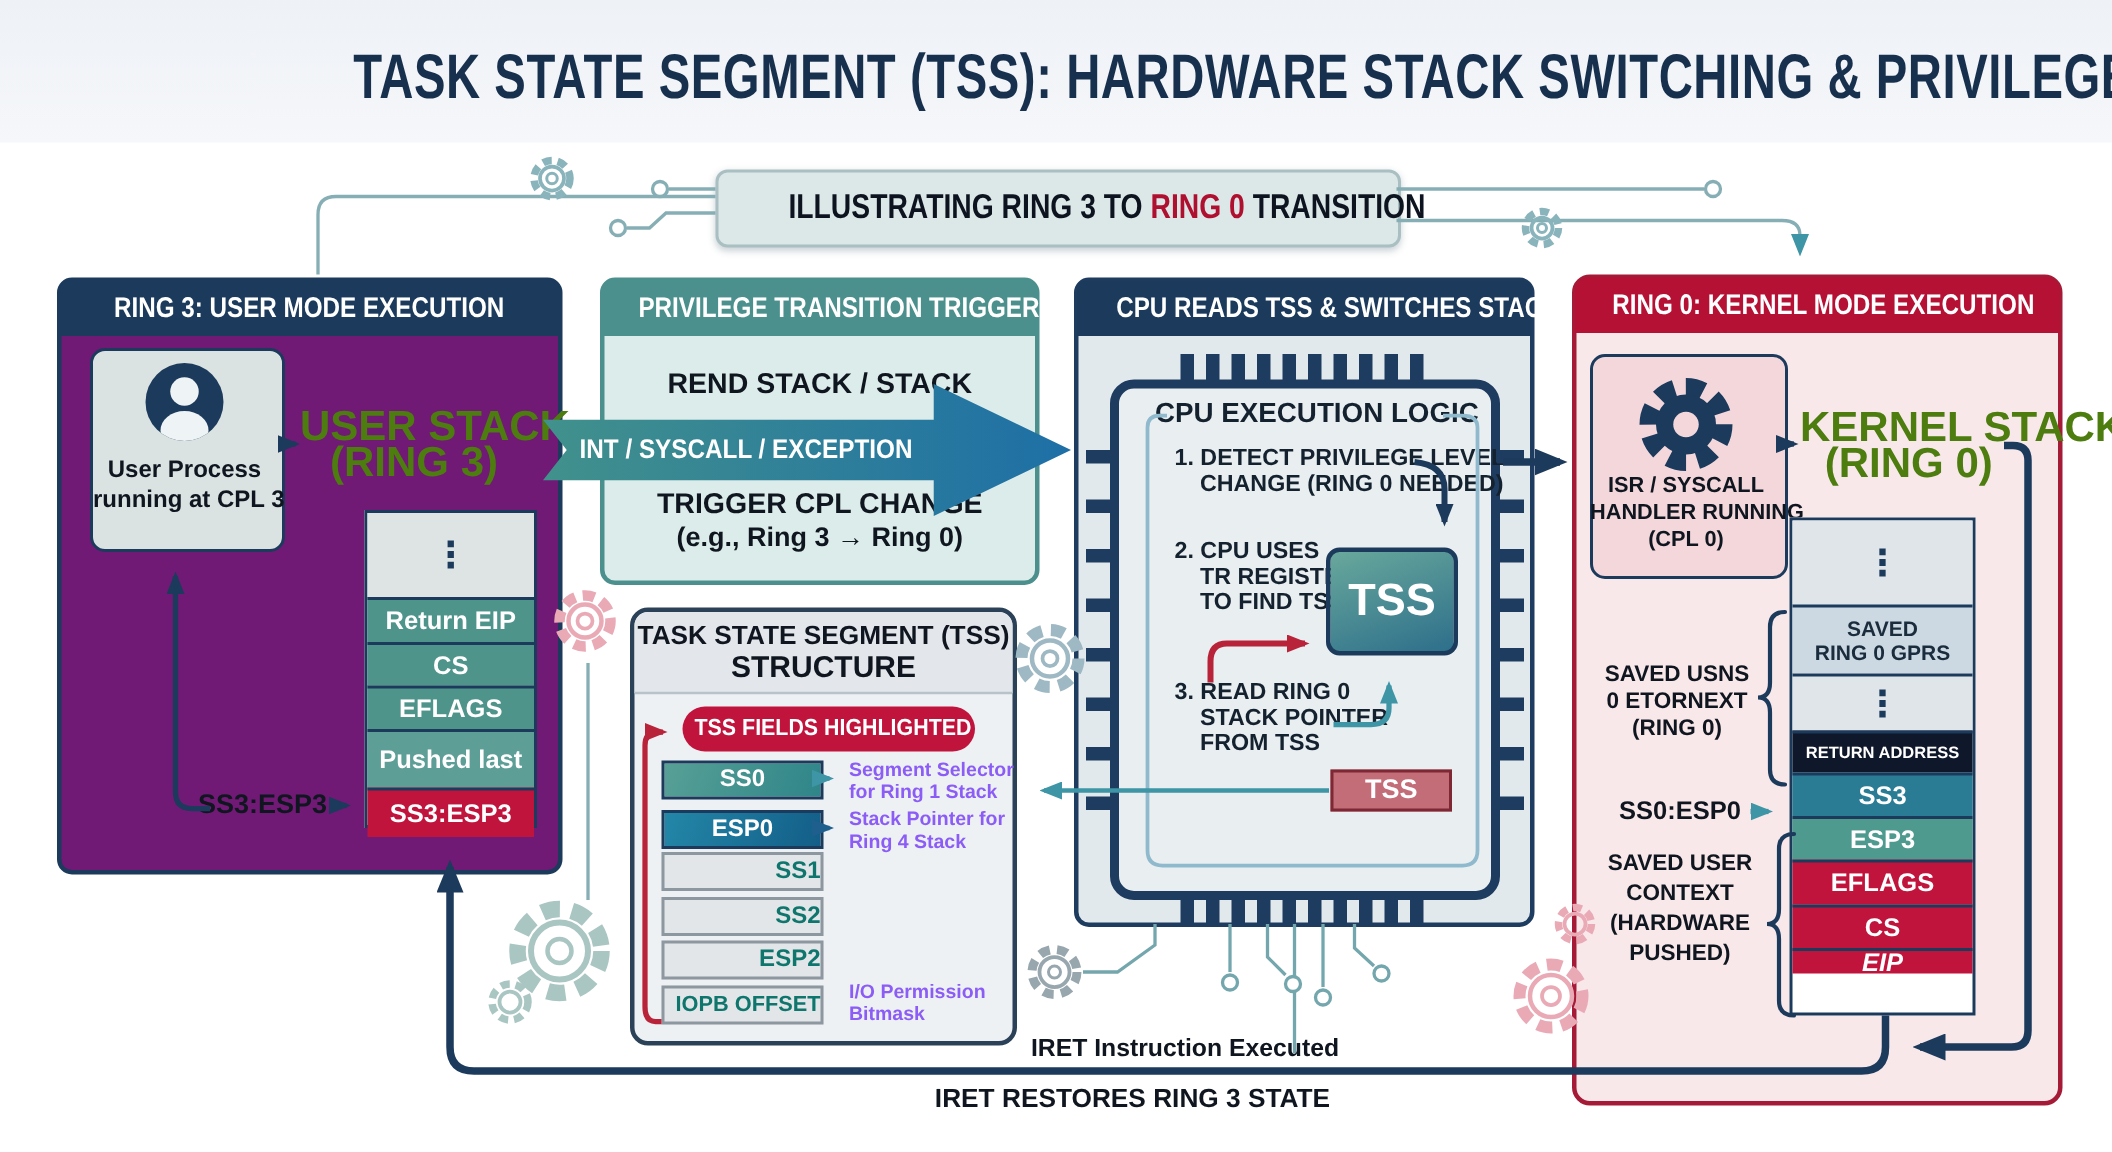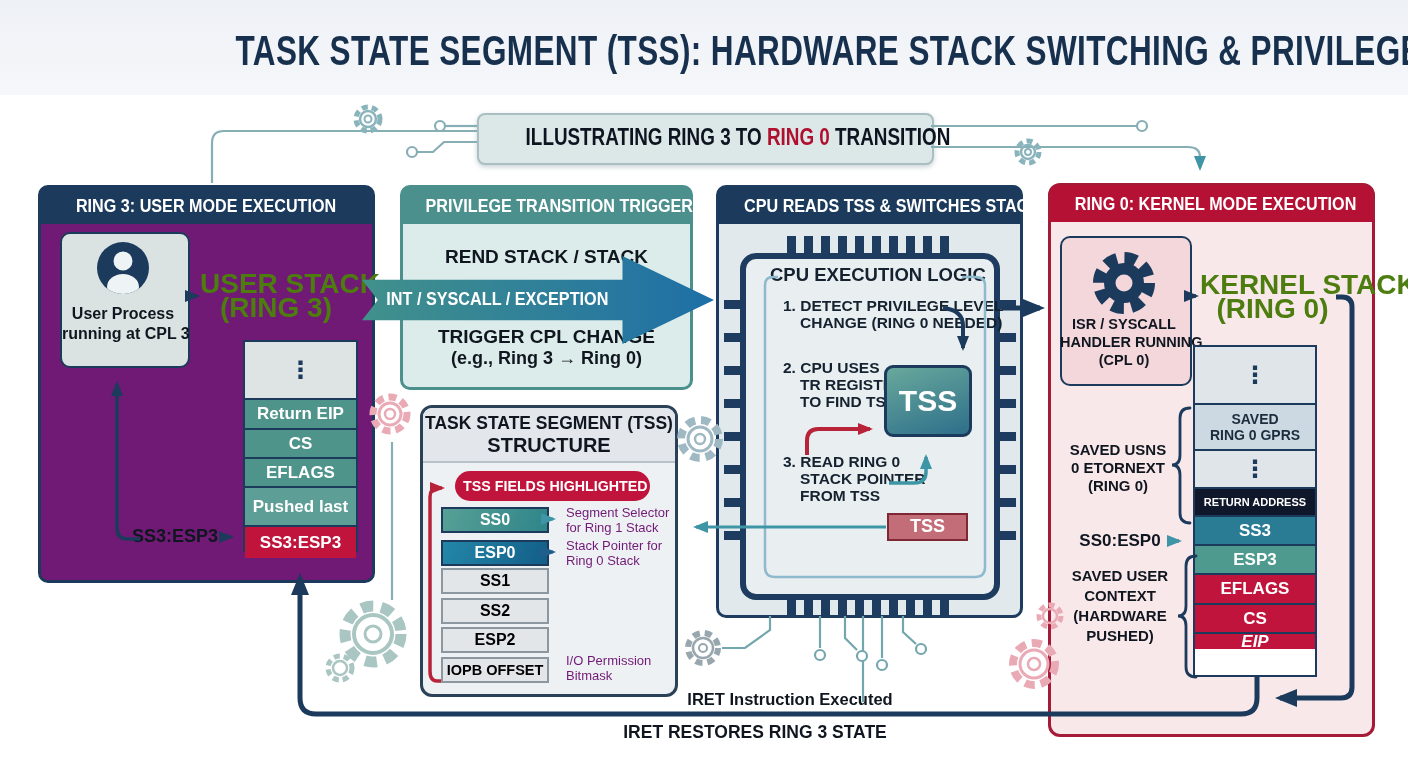--- a/index.html
+++ b/index.html
@@ -73,24 +73,24 @@
   .isrbox{left:1060px;top:236px;width:128px;height:146px;background:#f3d7db;border:2.5px solid #1c3a5c;border-radius:10px;}
   
   .structbox{left:420px;top:405px;width:258px;height:292px;background:#eef1f4;border:3px solid #2b4157;border-radius:12px;box-sizing:border-box;}
   .structtitle{left:423px;top:408px;width:252px;height:53px;background:#e3e7eb;border-radius:9px 9px 0 0;
                border-bottom:2px solid #b8c2c9;}
   .badge{left:455px;top:471px;width:195px;height:30px;background:#c0143c;border-radius:15px;line-height:30px;
          text-align:center;color:#fff;font-weight:800;font-size:15.5px;white-space:nowrap;}
   .badge .condwrap{transform:scaleX(.92);}
   .frow{left:441px;width:108px;height:26px;box-sizing:border-box;line-height:22px;text-align:center;
         font-weight:800;font-size:16px;}
-  .f-gray{background:#e3e6e9;border:2px solid #8d979f;color:#000000;}
+  .f-gray{background:#e3e6e9;border:2px solid #8d979f;color:#0f766e;text-align:right;}
   .f-tealg{background:linear-gradient(110deg,#57a096,#2f8589);border:2px solid #1c3a5c;color:#fff;}
   .f-blueg{background:linear-gradient(110deg,#2387a8,#135e88);border:2px solid #1c3a5c;color:#fff;}
-  .note{font-size:13px;line-height:15px;font-weight:400;color:#701a75;white-space:nowrap;}
+  .note{font-size:13px;line-height:15px;font-weight:700;color:#8b5cf6;white-space:nowrap;}
   .svg-overlay{left:0;top:0;width:1408px;height:768px;z-index:6;pointer-events:none;}
   .lbl{font-weight:800;color:#10161f;}
 </style>
 </head>
 <body>
 
 <div class="stage">
 
   <div class="abs titleband"></div>
   <div class="abs maintitle"><span class="condwrap">TASK STATE SEGMENT (TSS): HARDWARE STACK SWITCHING &amp; PRIVILEGE TRANSITIONS</span></div>
@@ -199,21 +199,21 @@
   <div class="abs badge"><span class="condwrap">TSS FIELDS HIGHLIGHTED</span></div>
   <div class="abs frow f-tealg" style="top:507px;">SS0</div>
   <div class="abs frow f-blueg" style="top:540px;">ESP0</div>
   <div class="abs frow f-gray" style="top:568px;">SS1</div>
   <div class="abs frow f-gray" style="top:598px;">SS2</div>
   <div class="abs frow f-gray" style="top:627px;">ESP2</div>
   <div class="abs frow f-gray" style="top:657px;font-size:14.5px;">IOPB OFFSET</div>
   <div class="abs note" style="left:566px;top:505px;">Segment Selector</div>
   <div class="abs note" style="left:566px;top:520px;">for Ring 1 Stack</div>
   <div class="abs note" style="left:566px;top:538px;">Stack Pointer for</div>
-  <div class="abs note" style="left:566px;top:553px;">Ring 0 Stack</div>
+  <div class="abs note" style="left:566px;top:553px;">Ring 4 Stack</div>
   <div class="abs note" style="left:566px;top:653px;">I/O Permission</div>
   <div class="abs note" style="left:566px;top:668px;">Bitmask</div>
 
   <div class="abs b ctr nowrap" style="left:620px;top:690px;width:340px;font-size:16.5px;">IRET Instruction Executed</div>
   <div class="abs b ctr nowrap" style="left:580px;top:722px;width:350px;font-size:17.5px;">IRET RESTORES RING 3 STATE</div>
 
   <svg class="abs svg-overlay" viewBox="0 0 1408 768">
     <defs>
       <marker id="mN" markerUnits="userSpaceOnUse" markerWidth="15" markerHeight="12" refX="12" refY="6" orient="auto">
           <path d="M0,0 L15,6 L0,12 Z" fill="#1c3a5c"></path>

